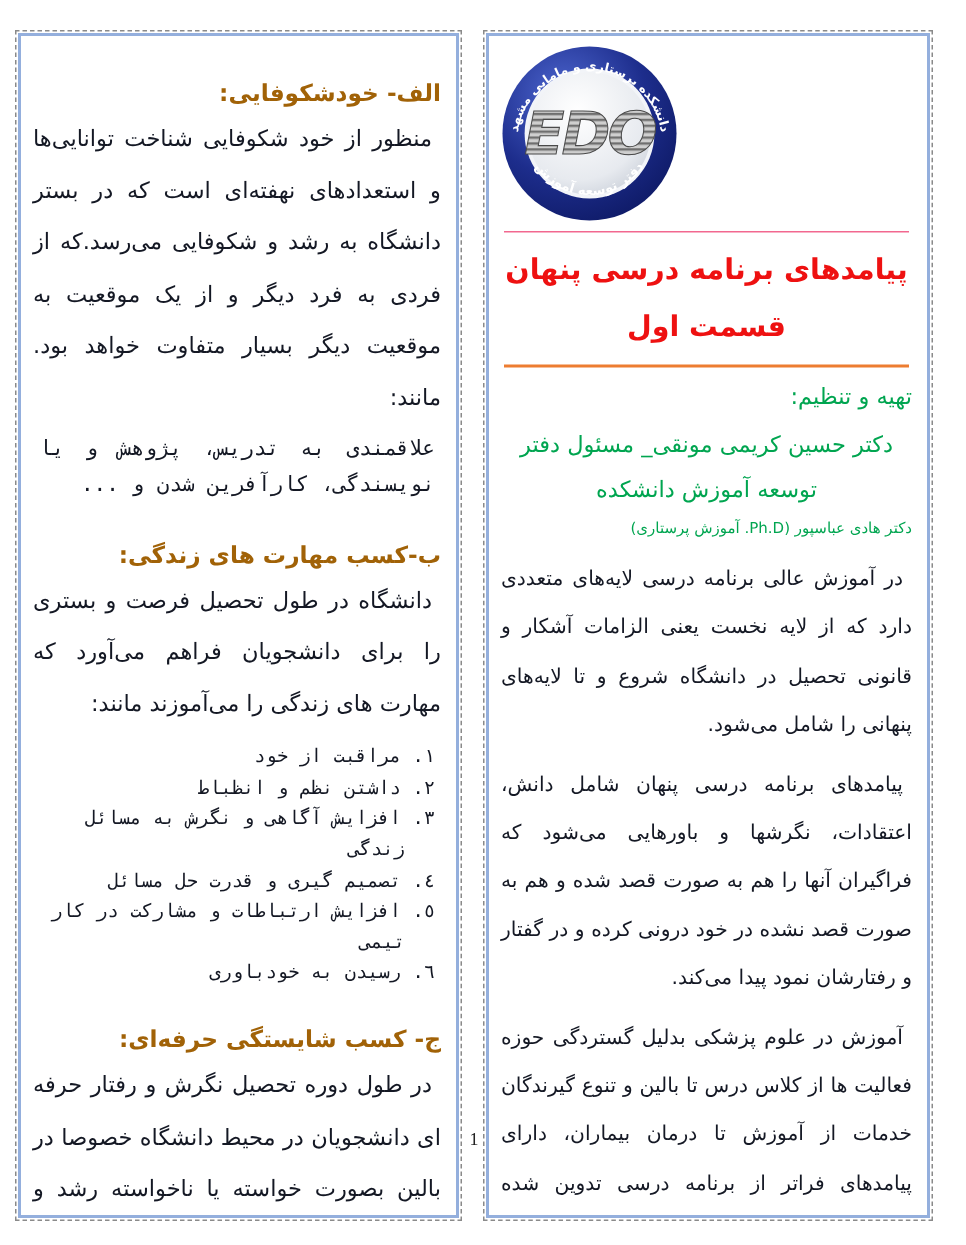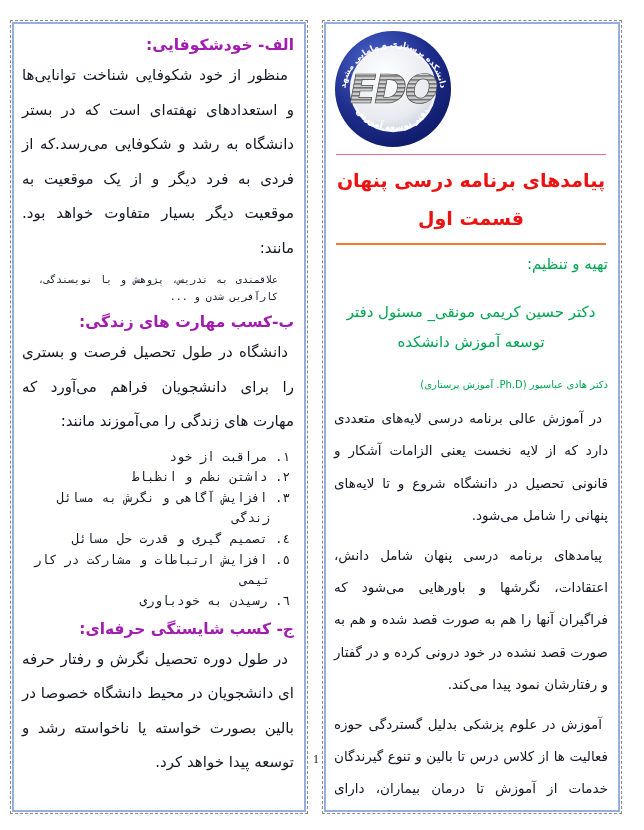--- a/index.html
+++ b/index.html
@@ -12,36 +12,36 @@
   .tbox-inner {
     border:2px solid #94afdd; margin:1px; box-sizing:border-box;
     height:calc(100% - 2px); overflow:hidden; padding:4px 10px 4px 8px;
   }
   .col-left  { left:10px;  top:20px; width:298px; height:794px; }
   .col-right { left:322px; top:20px; width:300px; height:794px; }
 
   
   .intro { color:#00a550; font-weight:bold; font-size:14.5px; line-height:2.35; text-align:justify; margin:2px 0 6px; }
   .intro .link { color:#2233dd; text-decoration:underline; cursor:pointer; }
-  .h-red { color:#a21caf; font-weight:bold; font-size:15.5px; margin:8px 0 4px; }
+  .h-red { color:#a16207; font-weight:bold; font-size:15.5px; margin:25px 0 4px; }
   .body-p { font-size:15px; line-height:2.3; text-align:justify; color:#141824; margin:4px 0; text-indent:6px; }
-  .mono  { font-family:"DejaVu Sans Mono","DejaVu Sans",monospace; font-size:10px; line-height:1.7;
-           color:#141824; text-align:justify; margin:6px 16px; }
+  .mono  { font-family:"DejaVu Sans Mono","DejaVu Sans",monospace; font-size:14px; line-height:1.7;
+           color:#141824; text-align:justify; margin:6px 4px; }
   .num-list { list-style:none; margin:8px 0 4px; padding:0 4px 0 0; }
   .num-list li { font-family:"DejaVu Sans Mono","DejaVu Sans",monospace; font-size:12.5px; line-height:1.65;
                  color:#141824; padding-right:20px; text-indent:-20px; }
 
   
   .logo-wrap { text-align:left; margin:2px 0 2px; }
   .rule-pink   { border:0; border-top:1.5px solid #f2688f; margin:2px 2px; }
   .rule-orange { border:0; border-top:2px solid #ed7d31;  margin:2px 2px; }
   .title { color:#ee1111; font-weight:bold; font-size:19px; text-align:center; line-height:2.0; margin:6px 0; }
   .credits { color:#00a550; font-weight:normal; font-size:15px; line-height:2.0; margin:4px 0 2px; }
   .credit-label { text-align:right; margin:2px 0; }
-  .credit-name1 { text-align:center; margin:18px 0; }
+  .credit-name1 { text-align:center; margin:2px 0; }
   .credit-name2 { text-align:right; font-size:10px; margin:2px 0; }
   .rp { font-size:13.5px; line-height:2.4; text-align:justify; color:#141824; margin:7px 0; text-indent:6px; }
 
   .page-num { position:absolute; left:308px; top:752px; width:16px; text-align:center;
               font-size:12px; color:#222; font-family:"Liberation Serif", serif; }
 </style>
 </head>
 <body>
 
 <div class="page">

